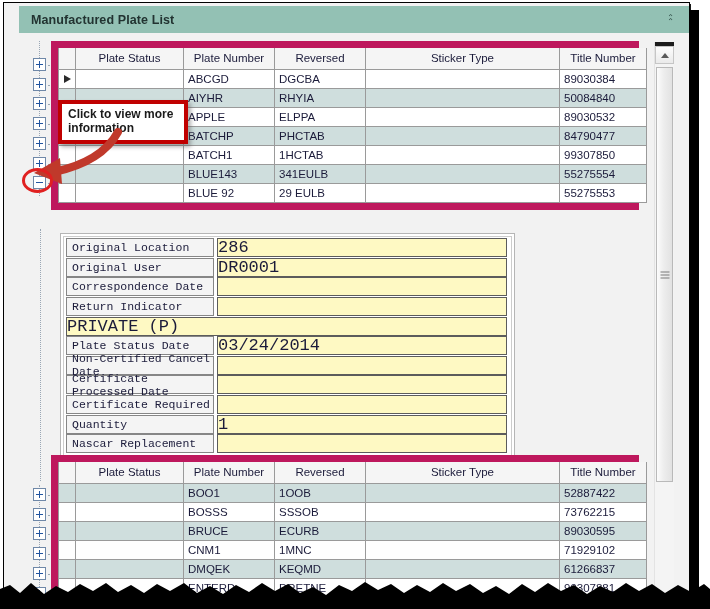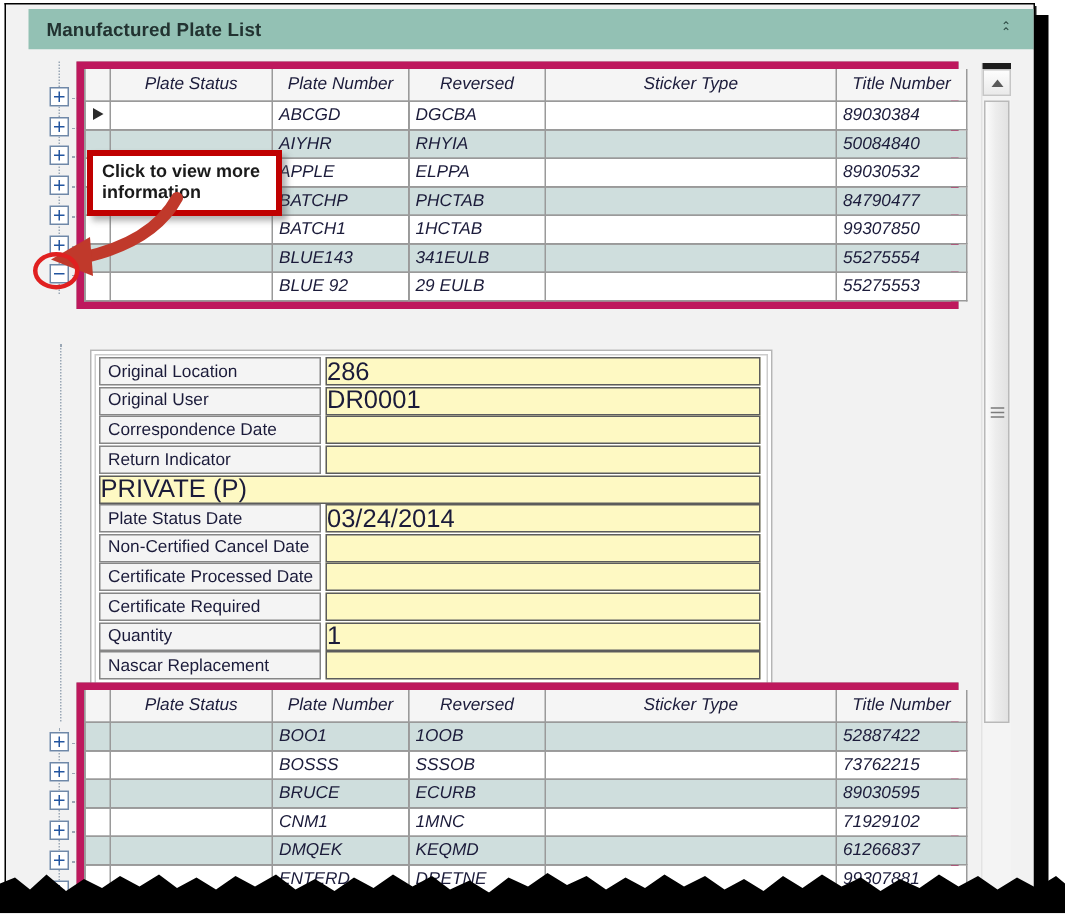--- a/index.html
+++ b/index.html
@@ -119,23 +119,22 @@
   .vscroll .grip i {
     display: block;
     height: 1px;
     margin-bottom: 2px;
     background: #7b7b7b;
   }
 
   
   .grid-wrap {
     position: absolute;
-    background: #a3a3a3;
-    border: 5px solid #be185d;
-    font-style: italic;
+    background: #1d4ed8;
+    border: 7px solid #be185d;
   }
   table.grid {
     border-collapse: collapse;
     width: 100%;
     table-layout: fixed;
   }
   table.grid th {
     background: #f5f5f5;
     border: 1px solid #9a9a9a;
     border-top: none;
@@ -203,20 +202,21 @@
   }
 
   
   .detail {
     position: absolute;
     left: 56px; top: 200px;
     width: 455px; height: 243px;
     background: #ffffff;
     border: 1px solid #b5b5b5;
     padding: 2px;
+    font-family: Liberation Mono, monospace;
   }
   .detail-inner { border: 1px solid #cccccc; height: 100%; padding: 1px 2px; }
   .frow { display: flex; align-items: center; height: 19.6px; }
   .flabel {
     width: 148px; height: 19px;
     background: #f4f4f4;
     border: 1px solid #868686;
     font-size: 11.5px;
     color: #1b1b3a;
     display: flex; align-items: center;

